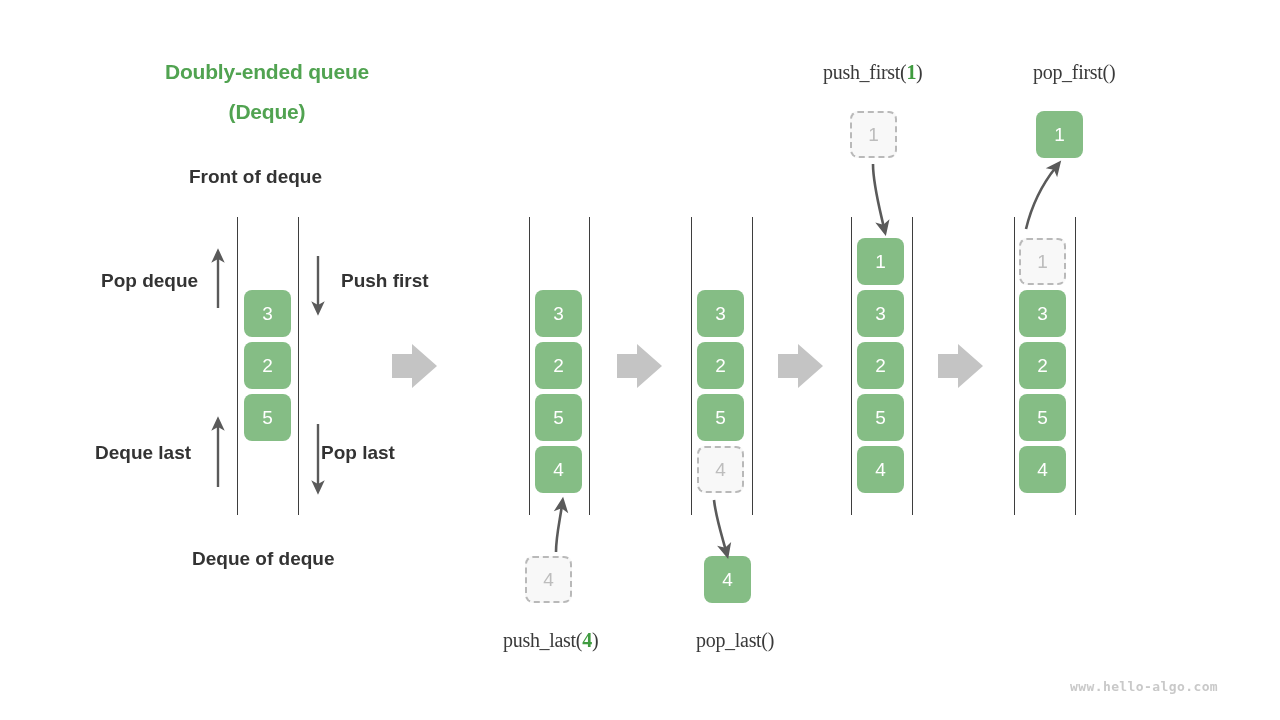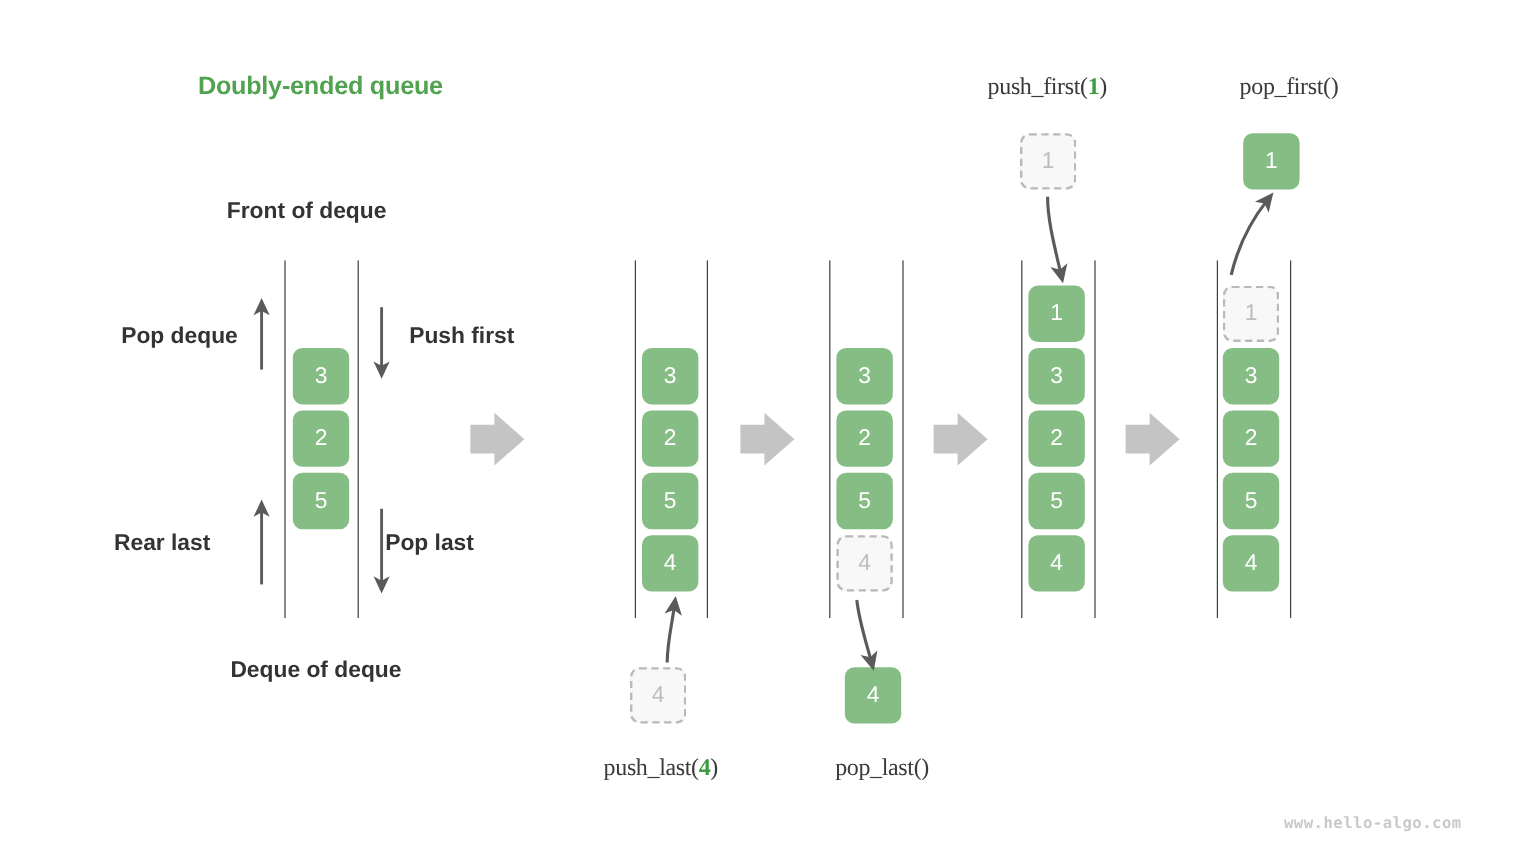--- a/index.html
+++ b/index.html
@@ -99,26 +99,27 @@
     pointer-events: none;
     overflow: visible;
   }
 </style>
 </head>
 <body>
 
 <div id="stage">
 
   <div class="title" style="left:142px; top:60px; width:250px;">Doubly-ended queue</div>
+  <div class="title" style="left:142px; top:100px; width:250px;">(Deque)</div>
 
   <div class="side-label" style="left:189px; top:166px;">Front of deque</div>
   <div class="side-label" style="left:192px; top:548px;">Deque of deque</div>
   <div class="side-label" style="left:101px; top:270px;">Pop deque</div>
   <div class="side-label" style="left:341px; top:270px;">Push first</div>
-  <div class="side-label" style="left:95px; top:442px;">Rear last</div>
+  <div class="side-label" style="left:95px; top:442px;">Deque last</div>
   <div class="side-label" style="left:321px; top:442px;">Pop last</div>
 
   <div class="op-label" style="left:823px; top:61px;">
     <span>push_first(</span><span class="arg">1</span><span>)</span>
   </div>
   <div class="op-label" style="left:1033px; top:61px;">
     <span>pop_first()</span>
   </div>
   <div class="op-label" style="left:503px; top:629px;">
     <span>push_last(</span><span class="arg">4</span><span>)</span>

